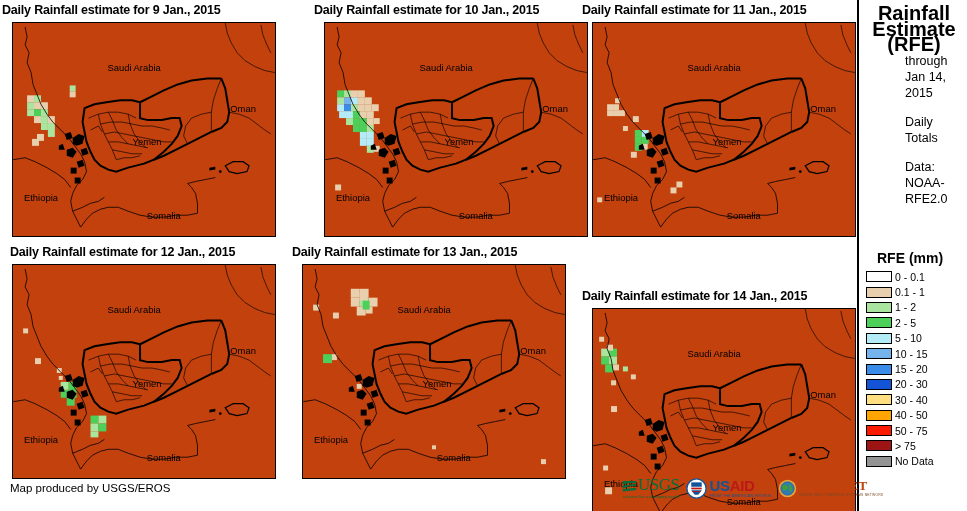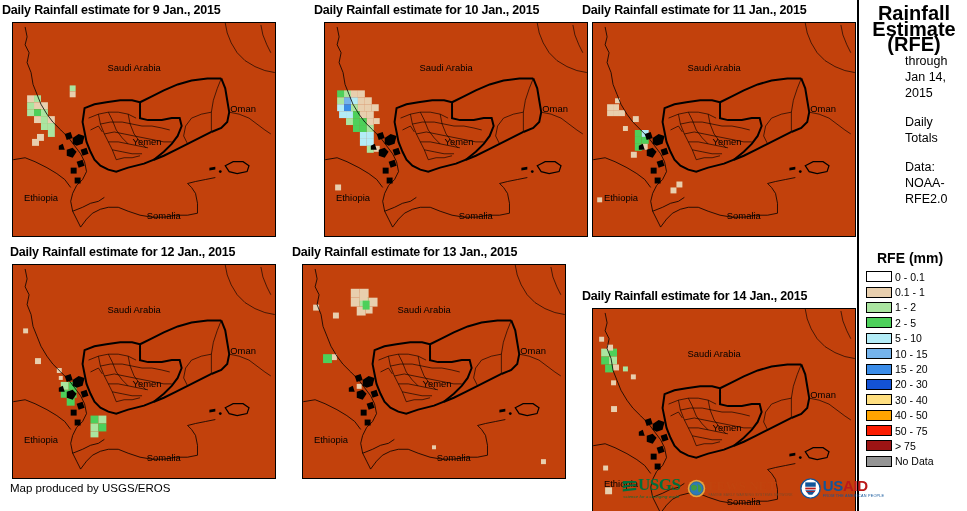--- a/index.html
+++ b/index.html
@@ -38,21 +38,21 @@
 
   
   #footer-credit{position:absolute;left:10px;top:482px;font-size:11.5px;color:#000;}
   #logos{position:absolute;left:622px;top:471px;height:34px;display:flex;align-items:center;gap:7px;}
 
   .logo{display:flex;align-items:center;height:30px;}
   
   .usgs-wrap{display:flex;flex-direction:column;justify-content:center;}
   .usgs-top{display:flex;align-items:center;}
   .usgs-mark{width:15px;height:15px;margin-right:1px;}
-  .usgs-text{font-family:"Liberation Serif",serif;font-weight:bold;font-size:17px;color:#00703c;letter-spacing:-0.5px;line-height:16px;}
+  .usgs-text{font-family:"Liberation Serif",serif;font-weight:normal;font-size:17px;color:#00703c;letter-spacing:-0.5px;line-height:16px;}
   .usgs-tag{font-size:4.2px;color:#00703c;font-style:italic;letter-spacing:0.1px;margin-top:1px;}
   
   .usaid-wrap{display:flex;align-items:center;}
   .usaid-seal{width:21px;height:21px;margin-right:2px;}
   .usaid-txt{display:flex;flex-direction:column;}
   .usaid-main{font-family:"Liberation Sans",sans-serif;font-weight:bold;font-size:15px;line-height:14px;letter-spacing:-0.3px;}
   .usaid-main .b{color:#10559a;}
   .usaid-main .r{color:#bb1919;}
   .usaid-sub{font-size:3.8px;color:#10559a;letter-spacing:0.2px;margin-top:1px;}
   
@@ -654,41 +654,41 @@
       <svg class="usgs-mark" viewBox="0 0 20 20">
         <path d="M1 4 L19 4 L19 7 Q12 5 1 9 Z" fill="#00703c"></path>
         <path d="M1 10 L19 8 L19 11 Q12 10 1 14 Z" fill="#00703c"></path>
         <path d="M1 15 L19 13 L19 16 L1 18 Z" fill="#00703c"></path>
       </svg>
       <span class="usgs-text">USGS</span>
     </div>
     <div class="usgs-tag">science for a changing world</div>
   </div>
 
+  <div class="logo usaid-wrap">
+    <svg class="usaid-seal" viewBox="0 0 24 24">
+      <circle cx="12" cy="12" r="11" fill="#fff" stroke="#10559a" stroke-width="1.6"></circle>
+      <rect x="6" y="5" width="12" height="5" fill="#10559a"></rect>
+      <path d="M6 11 L18 11 L18 13 L6 13 Z" fill="#bb1919"></path>
+      <path d="M6 14 L18 14 L14 19 L10 19 Z" fill="#10559a"></path>
+      <path d="M7 15.5 L17 15.5" stroke="#bb1919" stroke-width="1"></path>
+    </svg>
+    <div class="usaid-txt">
+      <div class="usaid-main"><span class="b">US</span><span class="r">AID</span></div>
+      <div class="usaid-sub">FROM THE AMERICAN PEOPLE</div>
+    </div>
+  </div>
+
   <div class="logo fews-wrap">
     <svg class="fews-globe" viewBox="0 0 24 24">
       <circle cx="12" cy="12" r="11" fill="#e8a33d"></circle>
       <circle cx="12" cy="12" r="8.5" fill="#2f7ab5"></circle>
       <path d="M5 9 Q8 6 11 8 Q14 10 12 13 Q9 16 6 14 Z" fill="#3f9c42"></path>
       <path d="M13 6 Q17 7 18 11 Q19 15 15 17 Q13 14 14 10 Z" fill="#3f9c42"></path>
       <circle cx="12" cy="12" r="8.5" fill="none" stroke="#1d5f8f" stroke-width="0.8"></circle>
     </svg>
     <div class="fews-txt">
       <div class="fews-main">FEWS NET</div>
       <div class="fews-sub">FAMINE EARLY WARNING SYSTEMS NETWORK</div>
     </div>
   </div>
 
-  <div class="logo usaid-wrap">
-    <svg class="usaid-seal" viewBox="0 0 24 24">
-      <circle cx="12" cy="12" r="11" fill="#fff" stroke="#10559a" stroke-width="1.6"></circle>
-      <rect x="6" y="5" width="12" height="5" fill="#10559a"></rect>
-      <path d="M6 11 L18 11 L18 13 L6 13 Z" fill="#bb1919"></path>
-      <path d="M6 14 L18 14 L14 19 L10 19 Z" fill="#10559a"></path>
-      <path d="M7 15.5 L17 15.5" stroke="#bb1919" stroke-width="1"></path>
-    </svg>
-    <div class="usaid-txt">
-      <div class="usaid-main"><span class="b">US</span><span class="r">AID</span></div>
-      <div class="usaid-sub">FROM THE AMERICAN PEOPLE</div>
-    </div>
-  </div>
-
 </div>
 
 </body></html>

